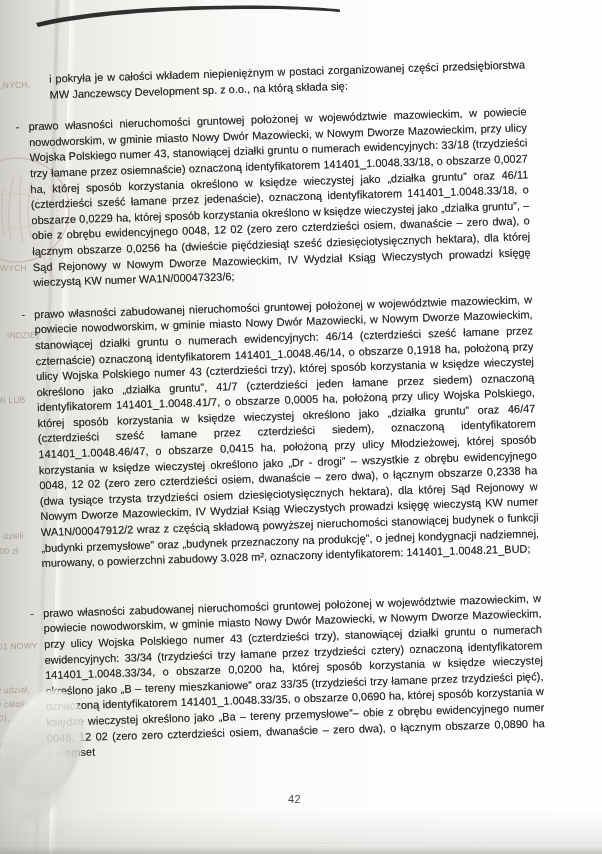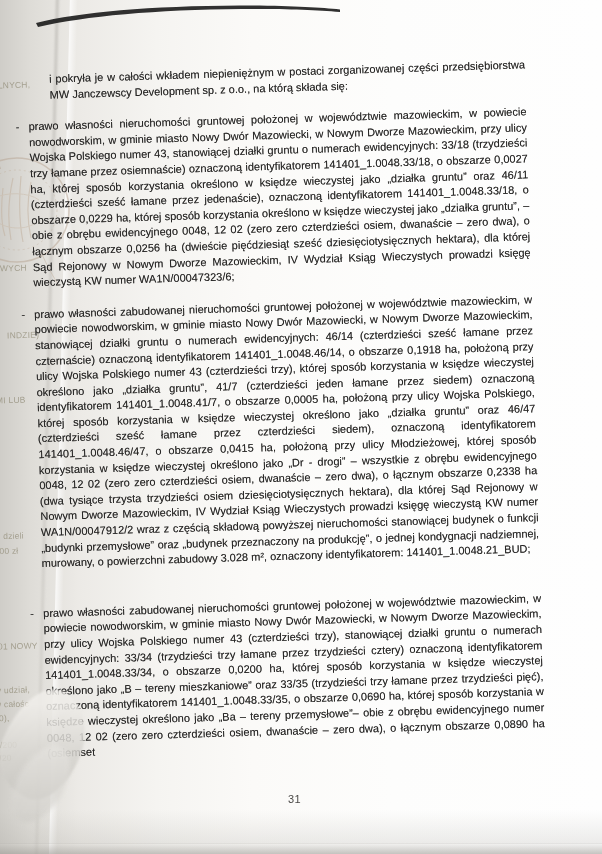--- a/index.html
+++ b/index.html
@@ -93,20 +93,20 @@
     <div class="para">
       <span class="p-marker">-</span>
       <span>prawo własności zabudowanej nieruchomości gruntowej położonej w województwie mazowieckim, w powiecie nowodworskim, w gminie miasto Nowy Dwór Mazowiecki, w Nowym Dworze Mazowieckim, stanowiącej działki gruntu o numerach ewidencyjnych: 46/14 (czterdzieści sześć łamane przez czternaście) oznaczoną identyfikatorem 141401_1.0048.46/14, o obszarze 0,1918 ha, położoną przy ulicy Wojska Polskiego numer 43 (czterdzieści trzy), której sposób korzystania w księdze wieczystej określono jako „działka gruntu”, 41/7 (czterdzieści jeden łamane przez siedem) oznaczoną identyfikatorem 141401_1.0048.41/7, o obszarze 0,0005 ha, położoną przy ulicy Wojska Polskiego, której sposób korzystania w księdze wieczystej określono jako „działka gruntu” oraz 46/47 (czterdzieści sześć łamane przez czterdzieści siedem), oznaczoną identyfikatorem 141401_1.0048.46/47, o obszarze 0,0415 ha, położoną przy ulicy Młodzieżowej, której sposób korzystania w księdze wieczystej określono jako „Dr - drogi” – wszystkie z obrębu ewidencyjnego 0048, 12 02 (zero zero czterdzieści osiem, dwanaście – zero dwa), o łącznym obszarze 0,2338 ha (dwa tysiące trzysta trzydzieści osiem dziesięciotysięcznych hektara), dla której Sąd Rejonowy w Nowym Dworze Mazowieckim, IV Wydział Ksiąg Wieczystych prowadzi księgę wieczystą KW numer WA1N/00047912/2 wraz z częścią składową powyższej nieruchomości stanowiącej budynek o funkcji „budynki przemysłowe” oraz „budynek przeznaczony na produkcję”, o jednej kondygnacji nadziemnej, murowany, o powierzchni zabudowy 3.028 m², oznaczony identyfikatorem: 141401_1.0048.21_BUD;</span>
     </div>
     <div class="para gap-large">
       <span class="p-marker">-</span>
       <span>prawo własności zabudowanej nieruchomości gruntowej położonej w województwie mazowieckim, w powiecie nowodworskim, w gminie miasto Nowy Dwór Mazowiecki, w Nowym Dworze Mazowieckim, przy ulicy Wojska Polskiego numer 43 (czterdzieści trzy), stanowiącej działki gruntu o numerach ewidencyjnych: 33/34 (trzydzieści trzy łamane przez trzydzieści cztery) oznaczoną identyfikatorem 141401_1.0048.33/34, o obszarze 0,0200 ha, której sposób korzystania w księdze wieczystej określono jako „B – tereny mieszkaniowe” oraz 33/35 (trzydzieści trzy łamane przez trzydzieści pięć), oznaczoną identyfikatorem 141401_1.0048.33/35, o obszarze 0,0690 ha, której sposób korzystania w księdze wieczystej określono jako „Ba – tereny przemysłowe”– obie z obrębu ewidencyjnego numer 0048, 12 02 (zero zero czterdzieści osiem, dwanaście – zero dwa), o łącznym obszarze 0,0890 ha (osiemset</span>
     </div>
   </div>
 
-  <div class="page-number">31</div>
+  <div class="page-number">42</div>
 
   <div class="thumb"></div>
   <div class="thumb2"></div>
   <div class="bottom-soft"></div>
   <div class="bottom-band"></div>
 
 </div>
 
 </body></html>

